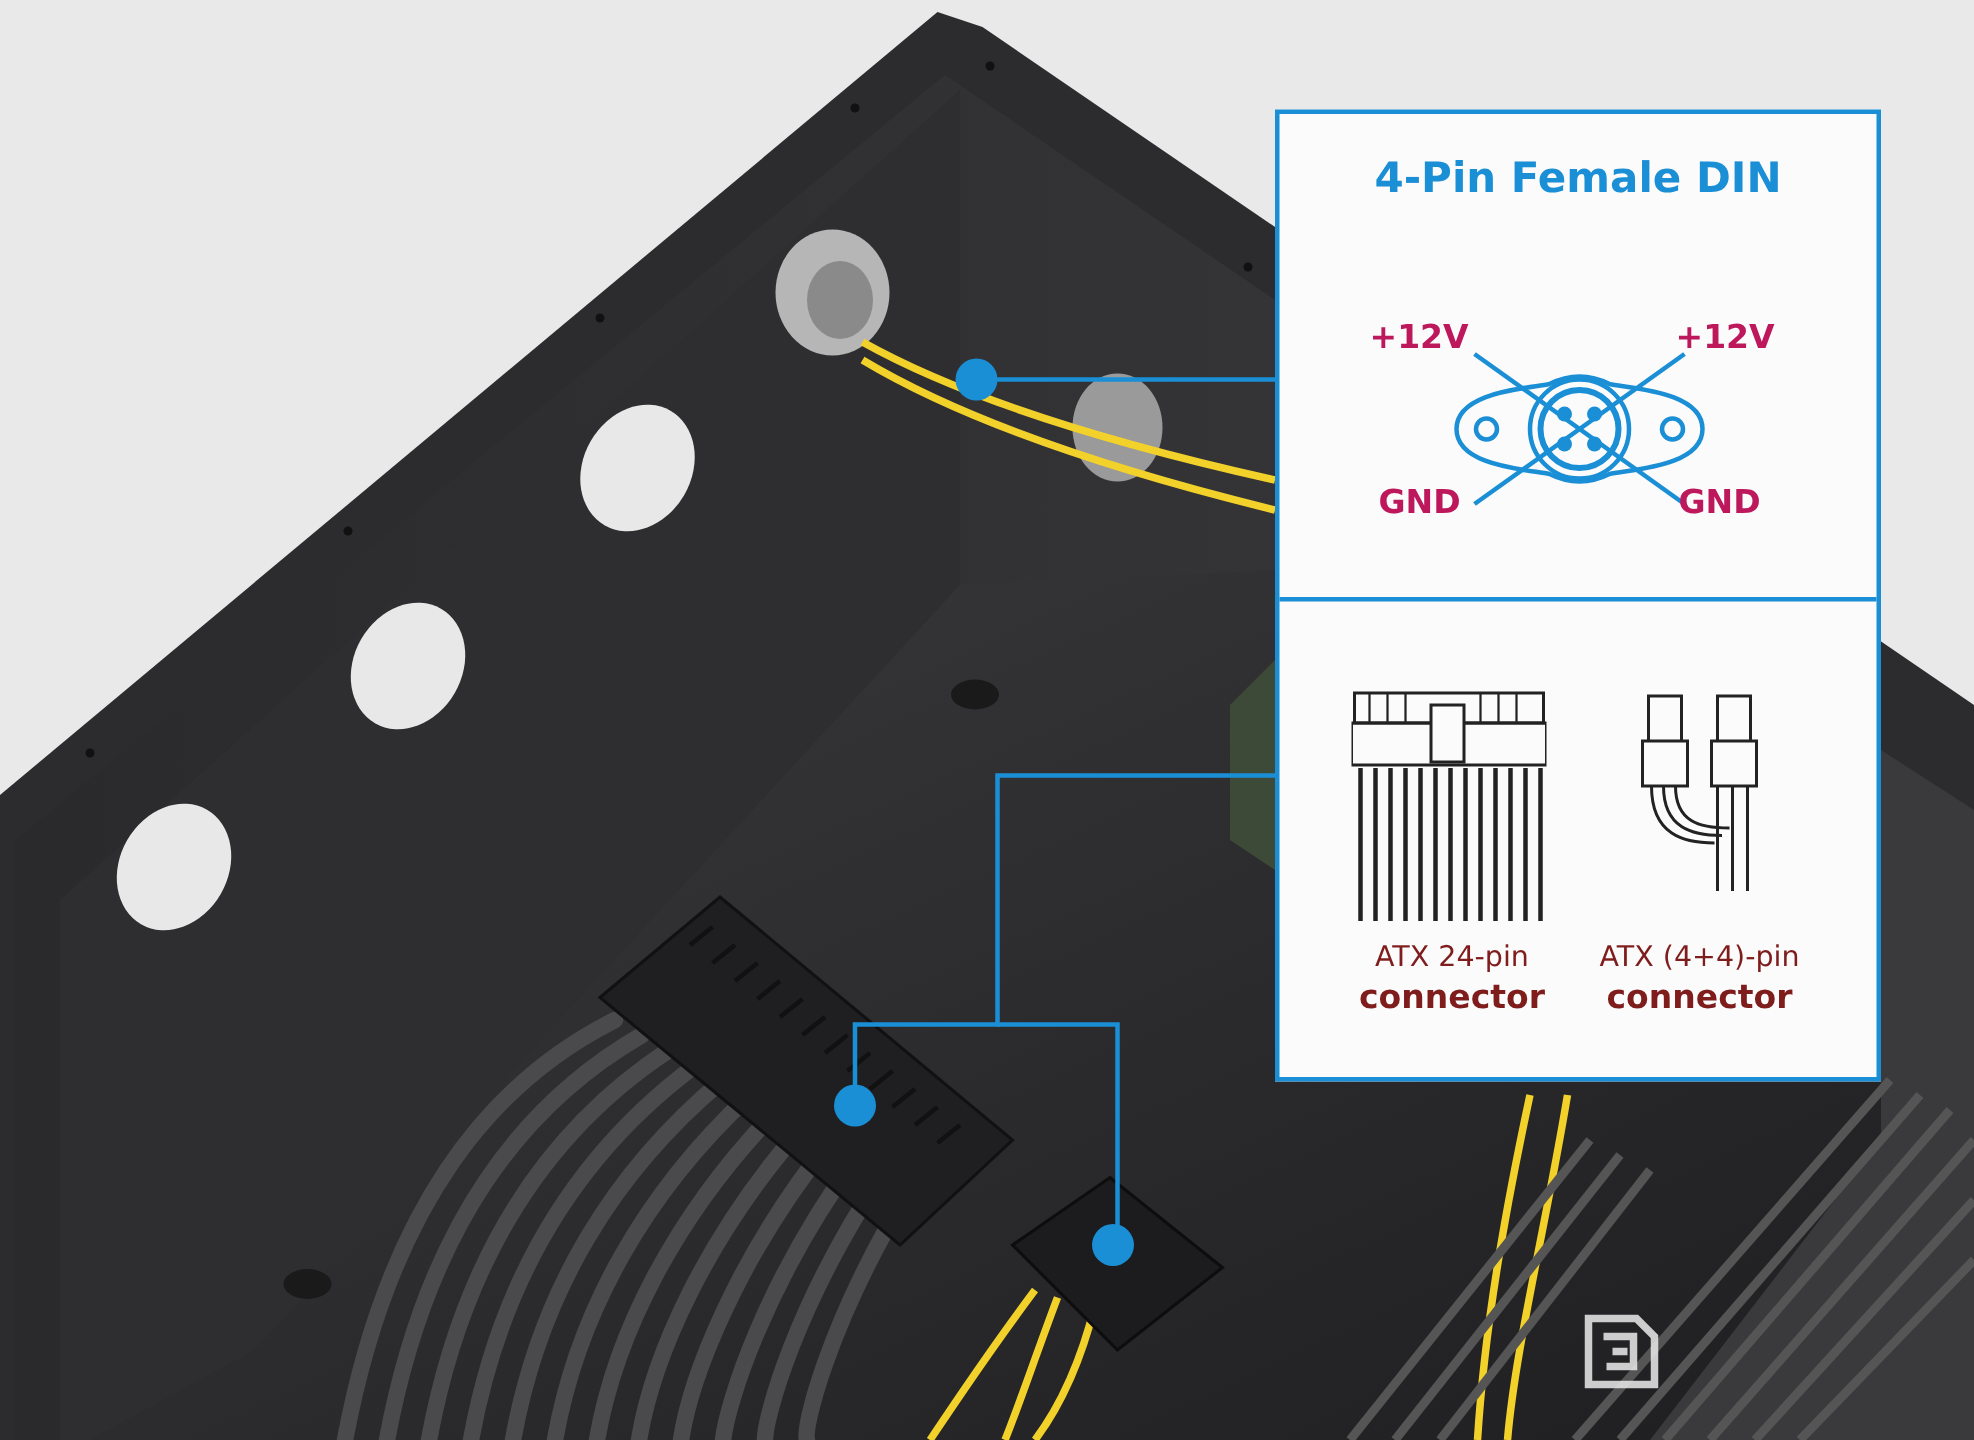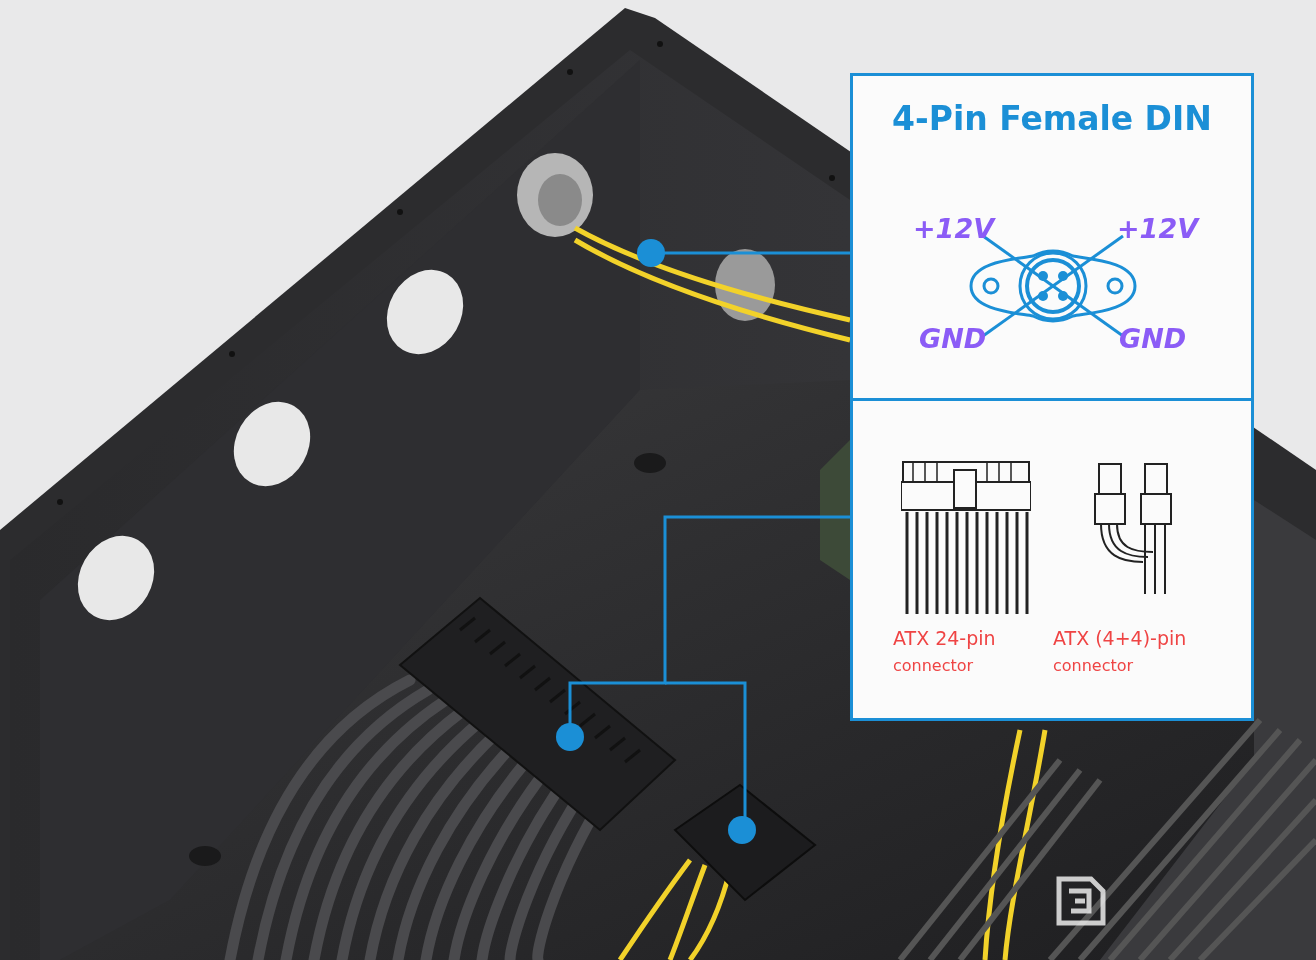--- a/index.html
+++ b/index.html
@@ -1,23 +1,23 @@
 <!DOCTYPE html>
 <html><head>
 <meta charset="utf-8">
 <style>
   html,body{margin:0;padding:0;}
   body{width:1316px;height:960px;overflow:hidden;background:#e9e9ea;font-family:"DejaVu Sans",sans-serif;position:relative;}
   .scene{position:absolute;inset:0;}
   .callout{position:absolute;left:850px;top:73px;width:404px;height:648px;background:#fbfbfb;border:3px solid #1b8fd6;box-sizing:border-box;}
   .divider{position:absolute;left:0;right:0;top:322px;height:3px;background:#1b8fd6;}
-  .title{position:absolute;left:0;right:0;top:22px;text-align:center;color:#1b8fd6;font-weight:bold;font-size:33px;line-height:42px;}
-  .pinlbl{position:absolute;color:#8b5cf6;font-size:27px;font-weight:bold;font-style:italic;}
-  .atx-lbl{position:absolute;color:#ef4444;font-size:19px;line-height:28px;}
-  .atx-lbl .s{font-size:16px;}
+  .title{position:absolute;left:0;right:0;top:22px;text-align:center;color:#1b8fd6;font-weight:bold;font-size:28px;line-height:42px;}
+  .pinlbl{position:absolute;color:#be185d;font-size:22px;font-weight:bold;}
+  .atx-lbl{position:absolute;text-align:center;color:#7f1d1d;font-size:19px;line-height:28px;}
+  .atx-lbl .s{font-size:22px;font-weight:bold;}
   .logo{position:absolute;left:1055px;top:875px;display:flex;align-items:center;gap:8px;color:rgba(235,235,235,0.85);font-size:44px;font-weight:bold;}
 </style>
 </head>
 <body>
 
 <div class="scene">
   <svg width="1316" height="960" viewBox="0 0 1316 960">
     <defs>
       <linearGradient id="floor" x1="0" y1="0" x2="1" y2="1">
         <stop offset="0" stop-color="#3a3a3c"></stop>

